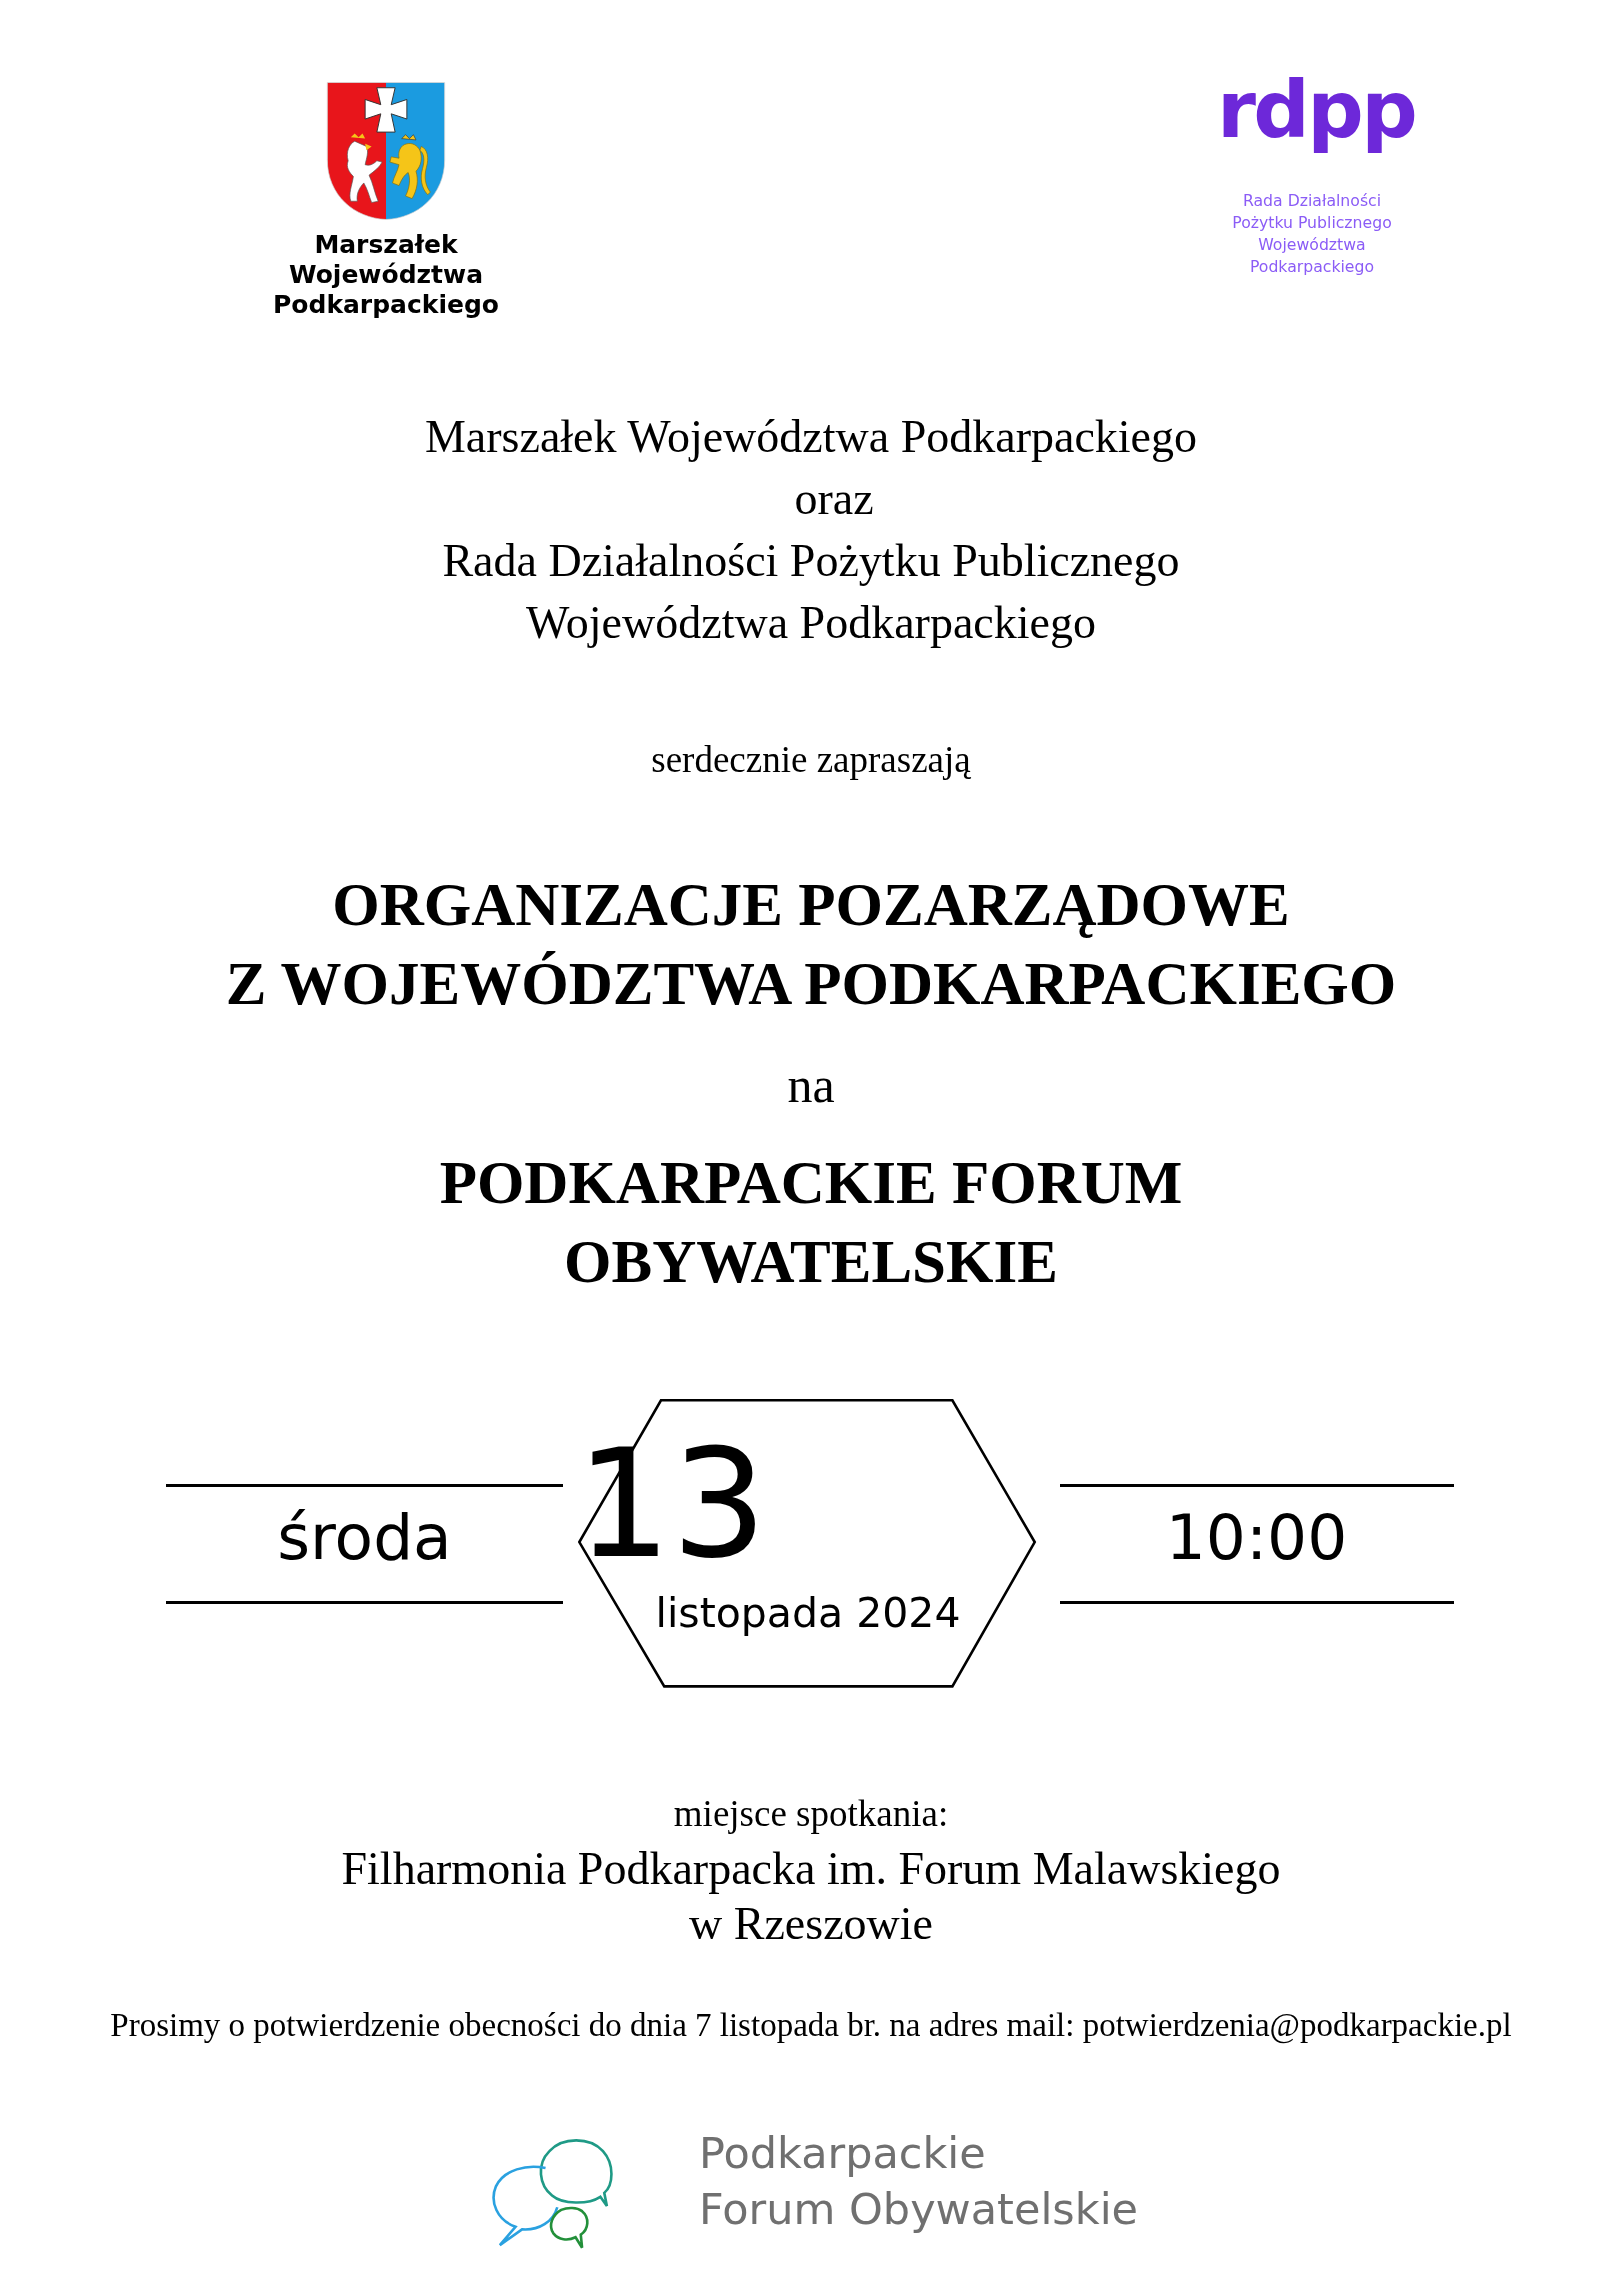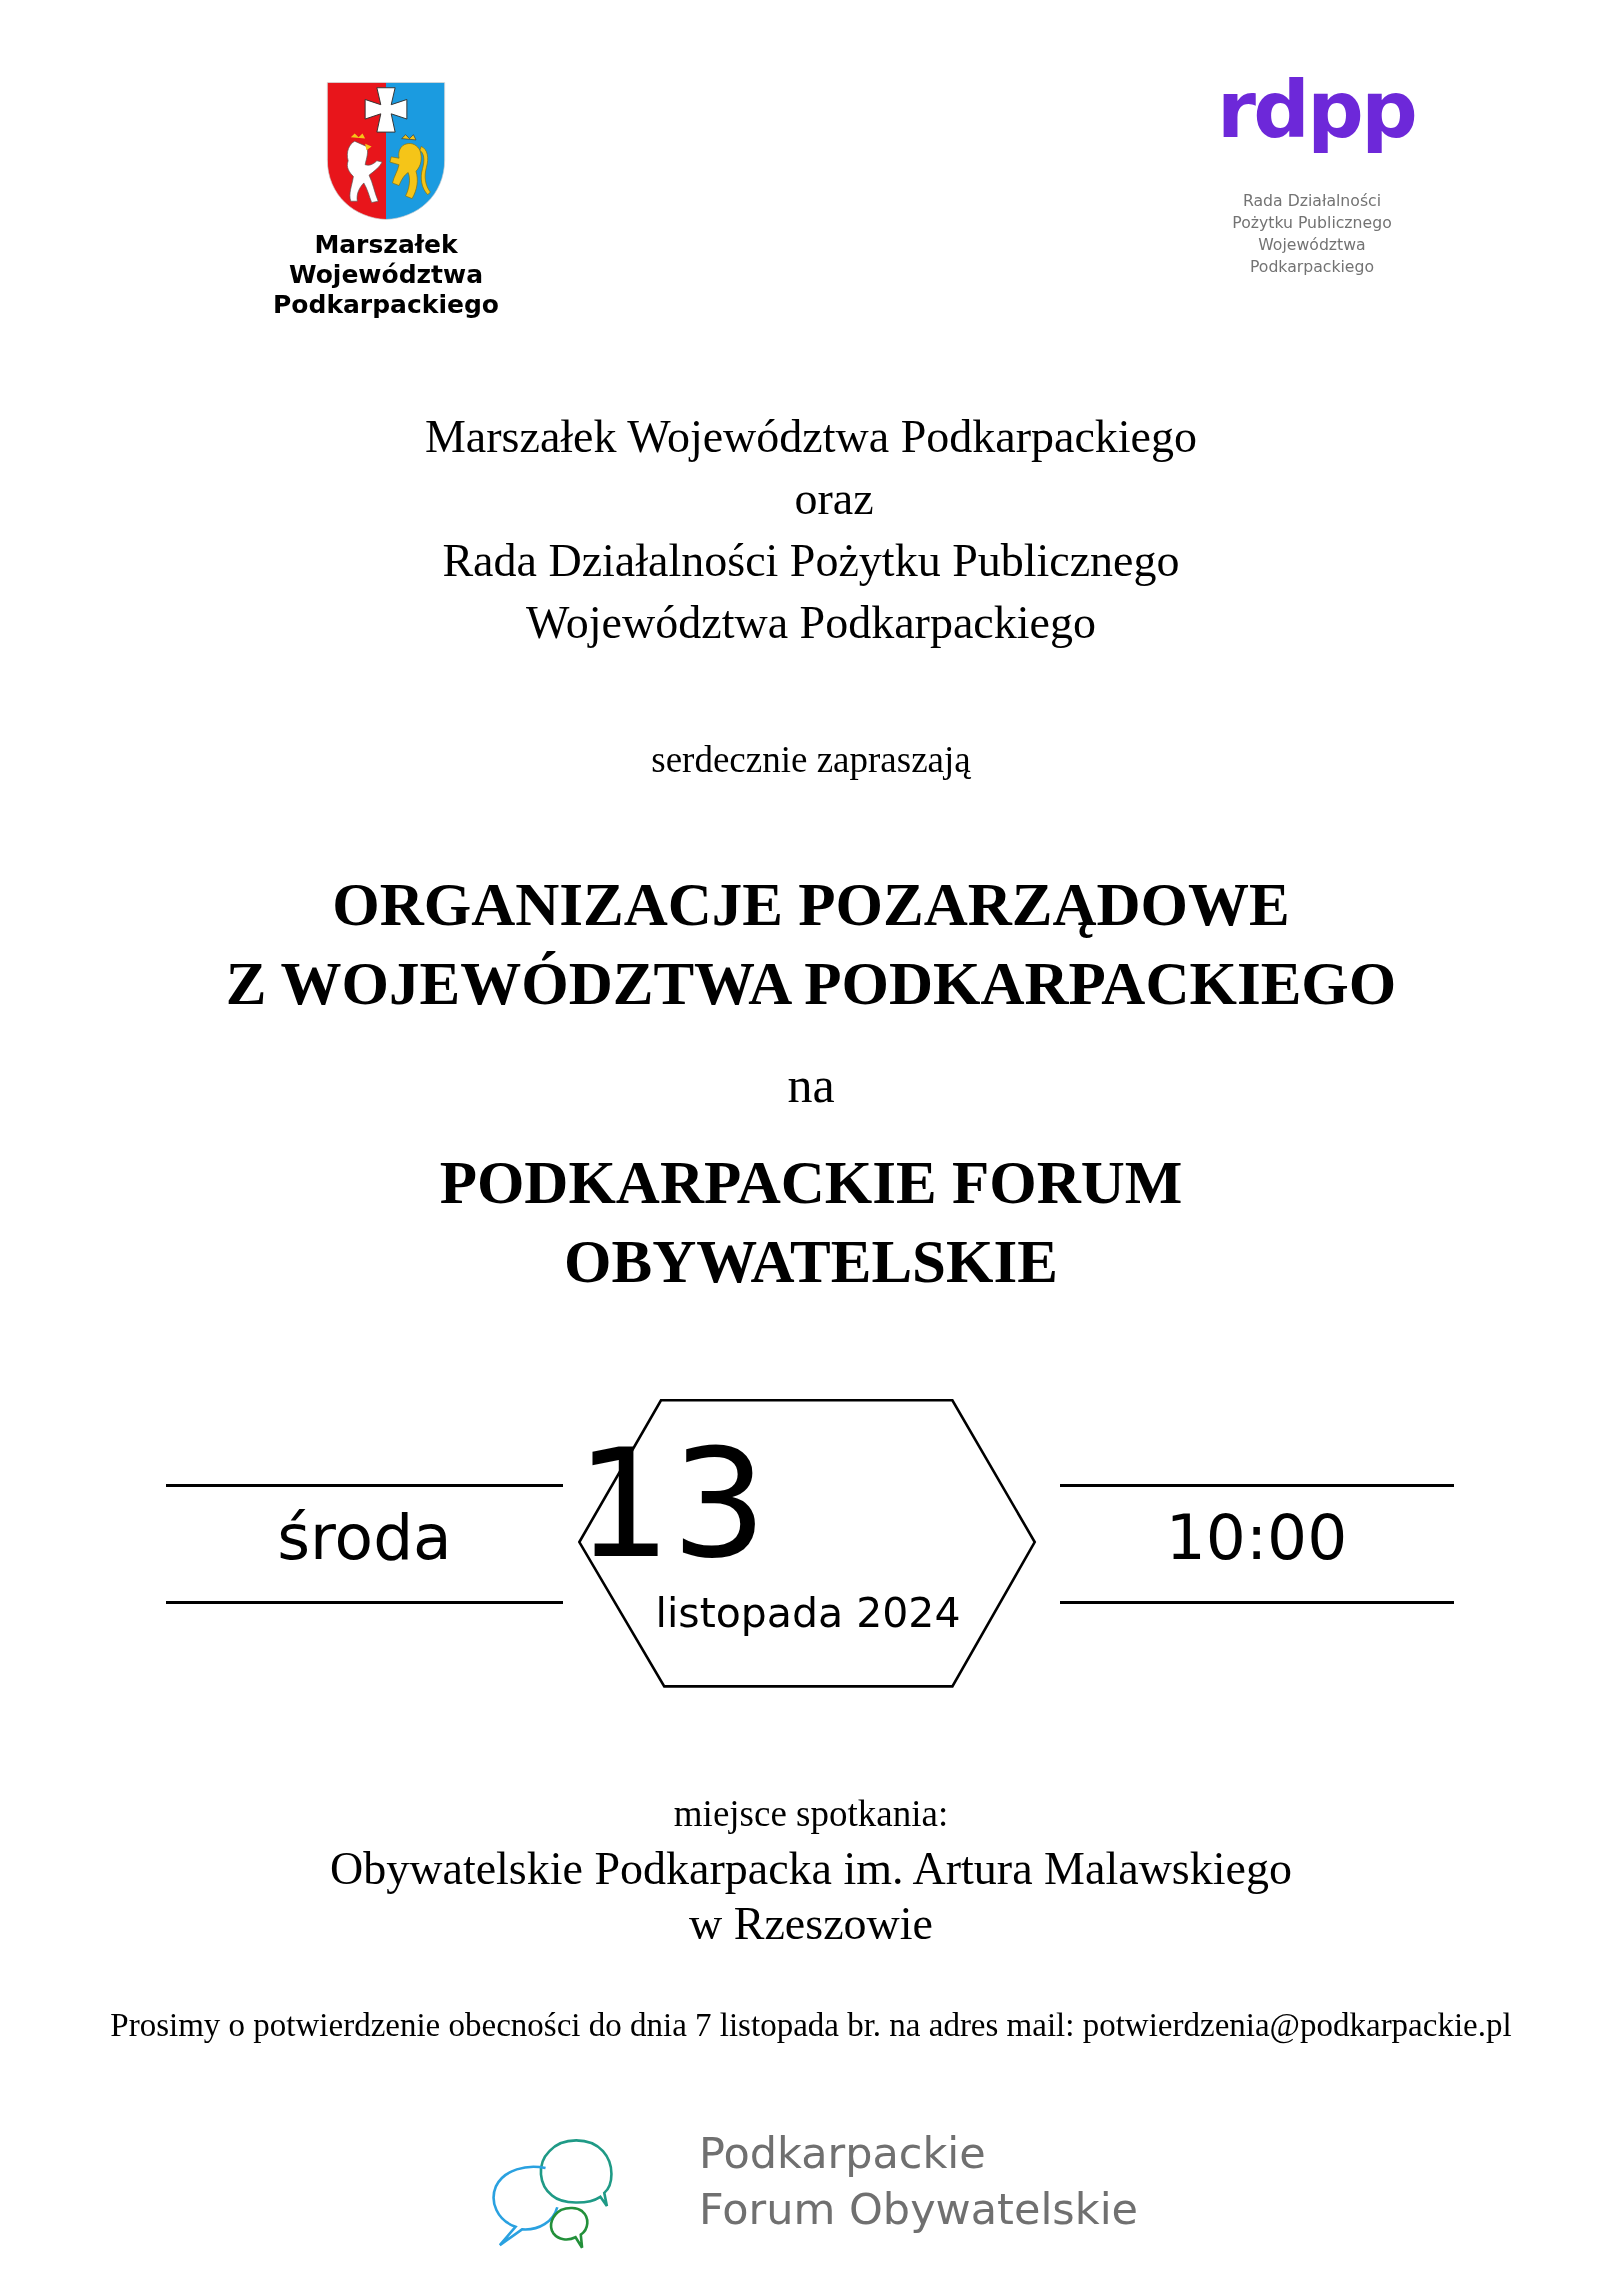--- a/index.html
+++ b/index.html
@@ -6,21 +6,21 @@
     body { width: 1622px; height: 2295px; position: relative; overflow: hidden; color: #000; }
     .abs { position: absolute; }
     .serif { font-family: "Liberation Serif", "DejaVu Serif", serif; }
     .sans { font-family: "DejaVu Sans", "Liberation Sans", sans-serif; }
     .center-line { position: absolute; left: 0; width: 1622px; text-align: center; white-space: nowrap; }
 
     
     .coa { left: 326px; top: 81px; width: 120px; height: 140px; }
     .coa-label { left: 183px; width: 406px; text-align: center; font-weight: bold; line-height: 30px; font-size: 25px; }
     .rdpp-word { left: 1217px; top: 71px; width: 190px; text-align: center; font-size: 79px; font-weight: bold; color: #6d28d9; letter-spacing: -2.6px; line-height: 79px; }
-    .rdpp-sub { left: 1191px; top: 190px; width: 242px; text-align: center; font-size: 15.7px; line-height: 22px; color: #737373; }
+    .rdpp-sub { left: 1191px; top: 190px; width: 242px; text-align: center; font-size: 15.7px; line-height: 22px; color: #8b5cf6; }
 
     
     .hdr { font-size: 46px; line-height: 62px; }
     .invite { font-size: 37px; }
     .title-bold { font-size: 61px; font-weight: bold; }
     .na { font-size: 50px; }
 
     
     .rule { position: absolute; height: 2.6px; background: #000; }
     .dayname { left: 166px; width: 397px; text-align: center; font-size: 63px; top: 1498px; line-height: 79px; }
@@ -103,21 +103,21 @@
 
 <div class="abs hexwrap">
   <svg width="464" height="294" viewBox="0 0 710 450">
     <polygon points="130,5 576,5 702,222 576,443 135,443 5,222" fill="none" stroke="#000" stroke-width="4"></polygon>
   </svg>
 </div>
 <div class="abs daynum sans">13</div>
 <div class="abs month sans">listopada 2024</div>
 
 <div class="center-line serif place-label" style="top:1792px;">miejsce spotkania:</div>
-<div class="center-line serif place" style="top:1842px;">Obywatelskie Podkarpacka im. Artura Malawskiego</div>
+<div class="center-line serif place" style="top:1842px;">Filharmonia Podkarpacka im. Forum Malawskiego</div>
 <div class="center-line serif place" style="top:1897px;">w Rzeszowie</div>
 
 <div class="center-line serif rsvp" style="top:2007px;">Prosimy o potwierdzenie obecności do dnia 7 listopada br. na adres mail: potwierdzenia@podkarpackie.pl</div>
 
 <div class="abs pfo-icon">
   <svg width="157" height="124" viewBox="0 0 240 190">
 
     <path d="M178 110 C160 122 120 122 104 108 C84 92 80 60 100 40 C120 18 162 18 182 40 C200 60 198 92 184 104 L188 124 Z" fill="none" stroke="#1f9a86" stroke-width="4"></path>
 
     <path d="M94 66 C66 60 30 68 18 94 C8 118 20 146 48 156 L24 184 L58 160 C84 162 106 148 112 126" fill="none" stroke="#2aa1e0" stroke-width="4"></path>

